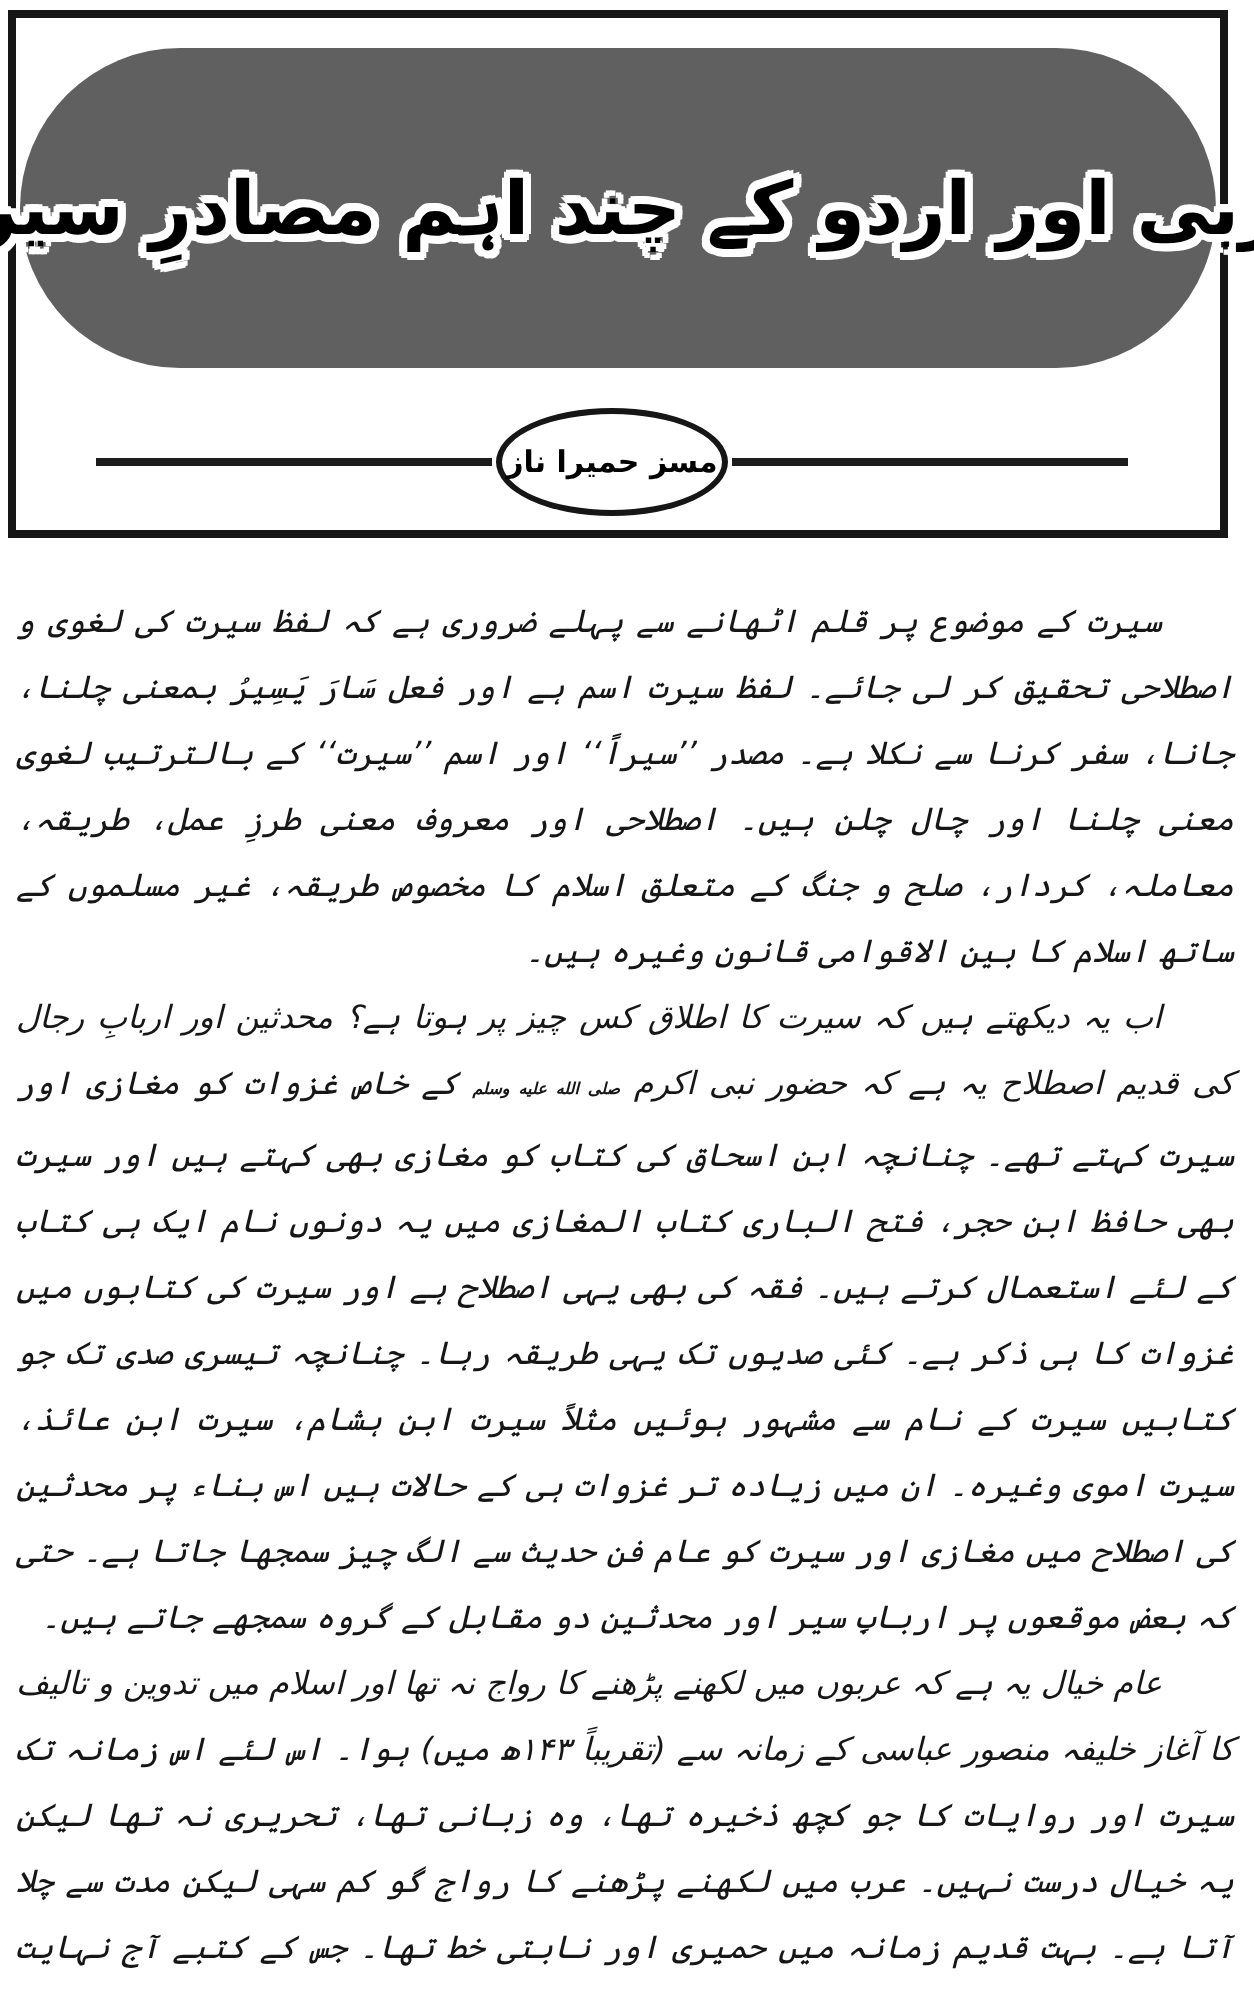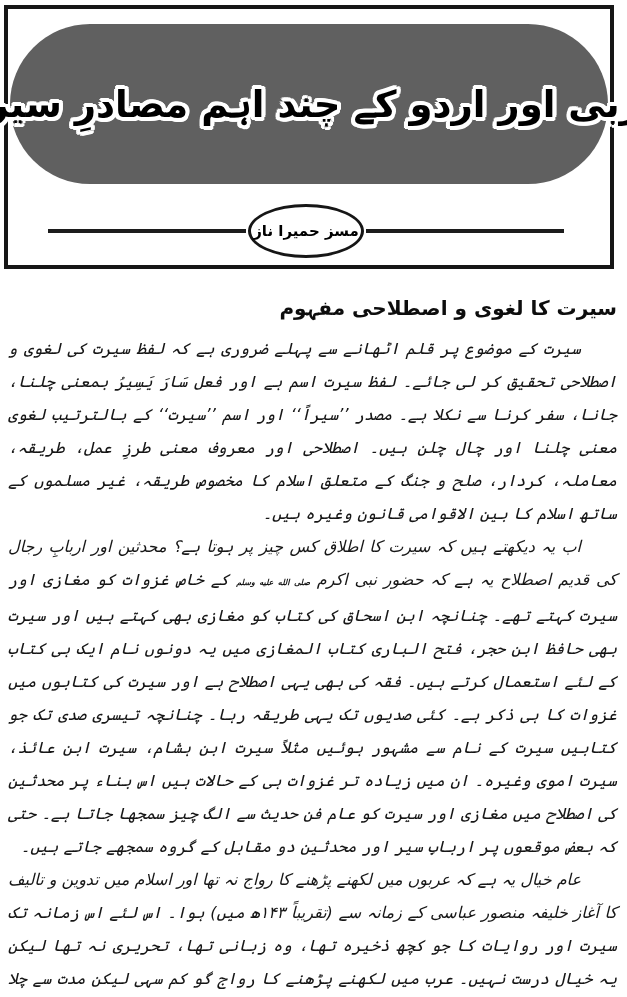--- a/index.html
+++ b/index.html
@@ -72,21 +72,20 @@
     <div class="byline-row">
       <div class="byline-rule"></div>
       <div class="byline-ellipse">
         <span class="byline-name">مسز حمیرا ناز</span>
       </div>
       <div class="byline-rule"></div>
     </div>
   </div>
 
   <div class="article">
-    <h2 class="section-heading">سیرت کا لغوی و اصطلاحی مفہوم</h2>
     <div>
         <p class="para"><span>سیرت کے موضوع پر قلم اٹھانے سے پہلے ضروری ہے کہ لفظ سیرت کی لغوی و اصطلاحی تحقیق کر لی جائے۔ لفظ سیرت اسم ہے اور فعل سَارَ یَسِیرُ بمعنی چلنا، جانا، سفر کرنا سے نکلا ہے۔ مصدر ’’سیراً‘‘ اور اسم ’’سیرت‘‘ کے بالترتیب لغوی معنی چلنا اور چال چلن ہیں۔ اصطلاحی اور معروف معنی طرزِ عمل، طریقہ، معاملہ، کردار، صلح و جنگ کے متعلق اسلام کا مخصوص طریقہ، غیر مسلموں کے ساتھ اسلام کا بین الاقوامی قانون وغیرہ ہیں۔</span></p>
         <p class="para"><span>اب یہ دیکھتے ہیں کہ سیرت کا اطلاق کس چیز پر ہوتا ہے؟ محدثین اور اربابِ رجال کی قدیم اصطلاح یہ ہے کہ حضور نبی اکرم </span><span class="hon-saw">صلى الله عليه وسلم</span><span> کے خاص غزوات کو مغازی اور سیرت کہتے تھے۔ چنانچہ ابن اسحاق کی کتاب کو مغازی بھی کہتے ہیں اور سیرت بھی حافظ ابن حجر، فتح الباری کتاب المغازی میں یہ دونوں نام ایک ہی کتاب کے لئے استعمال کرتے ہیں۔ فقہ کی بھی یہی اصطلاح ہے اور سیرت کی کتابوں میں غزوات کا ہی ذکر ہے۔ کئی صدیوں تک یہی طریقہ رہا۔ چنانچہ تیسری صدی تک جو کتابیں سیرت کے نام سے مشہور ہوئیں مثلاً سیرت ابن ہشام، سیرت ابن عائذ، سیرت اموی وغیرہ۔ ان میں زیادہ تر غزوات ہی کے حالات ہیں اس بناء پر محدثین کی اصطلاح میں مغازی اور سیرت کو عام فن حدیث سے الگ چیز سمجھا جاتا ہے۔ حتی کہ بعض موقعوں پر اربابِ سیر اور محدثین دو مقابل کے گروہ سمجھے جاتے ہیں۔</span></p>
         <p class="para"><span>عام خیال یہ ہے کہ عربوں میں لکھنے پڑھنے کا رواج نہ تھا اور اسلام میں تدوین و تالیف کا آغاز خلیفہ منصور عباسی کے زمانہ سے (تقریباً ۱۴۳ھ میں) ہوا۔ اس لئے اس زمانہ تک سیرت اور روایات کا جو کچھ ذخیرہ تھا، وہ زبانی تھا، تحریری نہ تھا لیکن یہ خیال درست نہیں۔ عرب میں لکھنے پڑھنے کا رواج گو کم سہی لیکن مدت سے چلا آتا ہے۔ بہت قدیم زمانہ میں حمیری اور نابتی خط تھا۔ جس کے کتبے آج نہایت کثرت سے یورپ کی بدولت مہیا ہو گئے ہیں۔ اسلام سے کچھ پہلے وہ خط ایجاد ہوا، جو عربی خط کہلاتا ہے اور جس نے بہت سی صورتیں بدل کر آج یہ صورت اختیار کر لی ہے۔</span></p>
       </div>
   </div>
 
 </div>
 
 </body></html>

